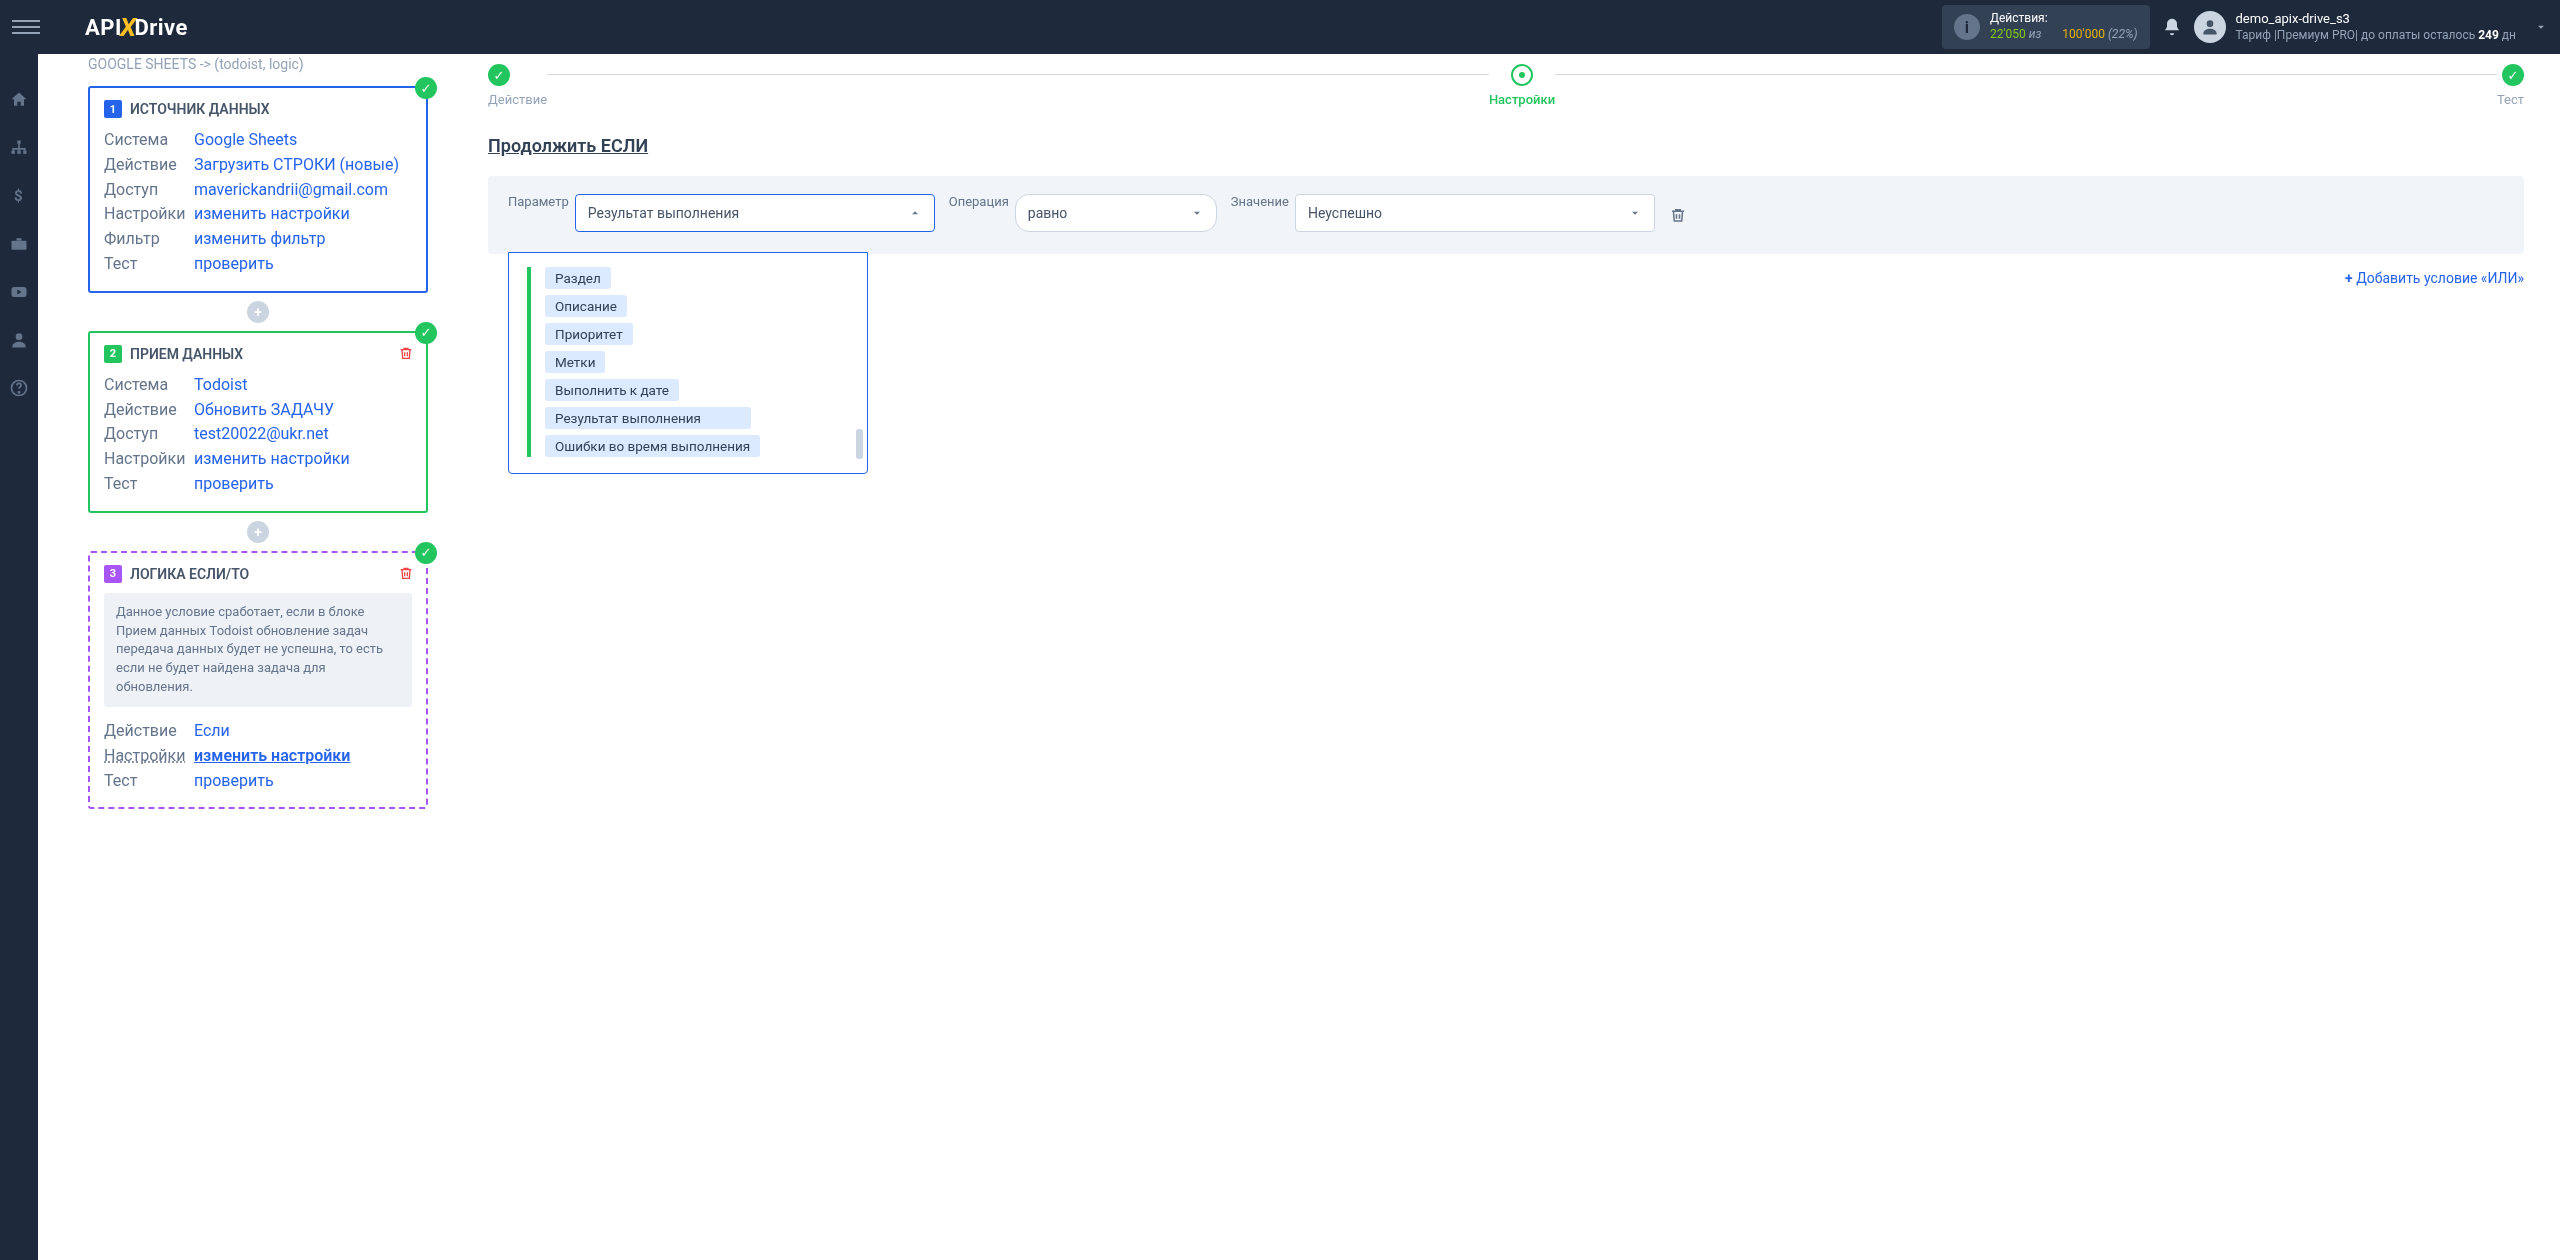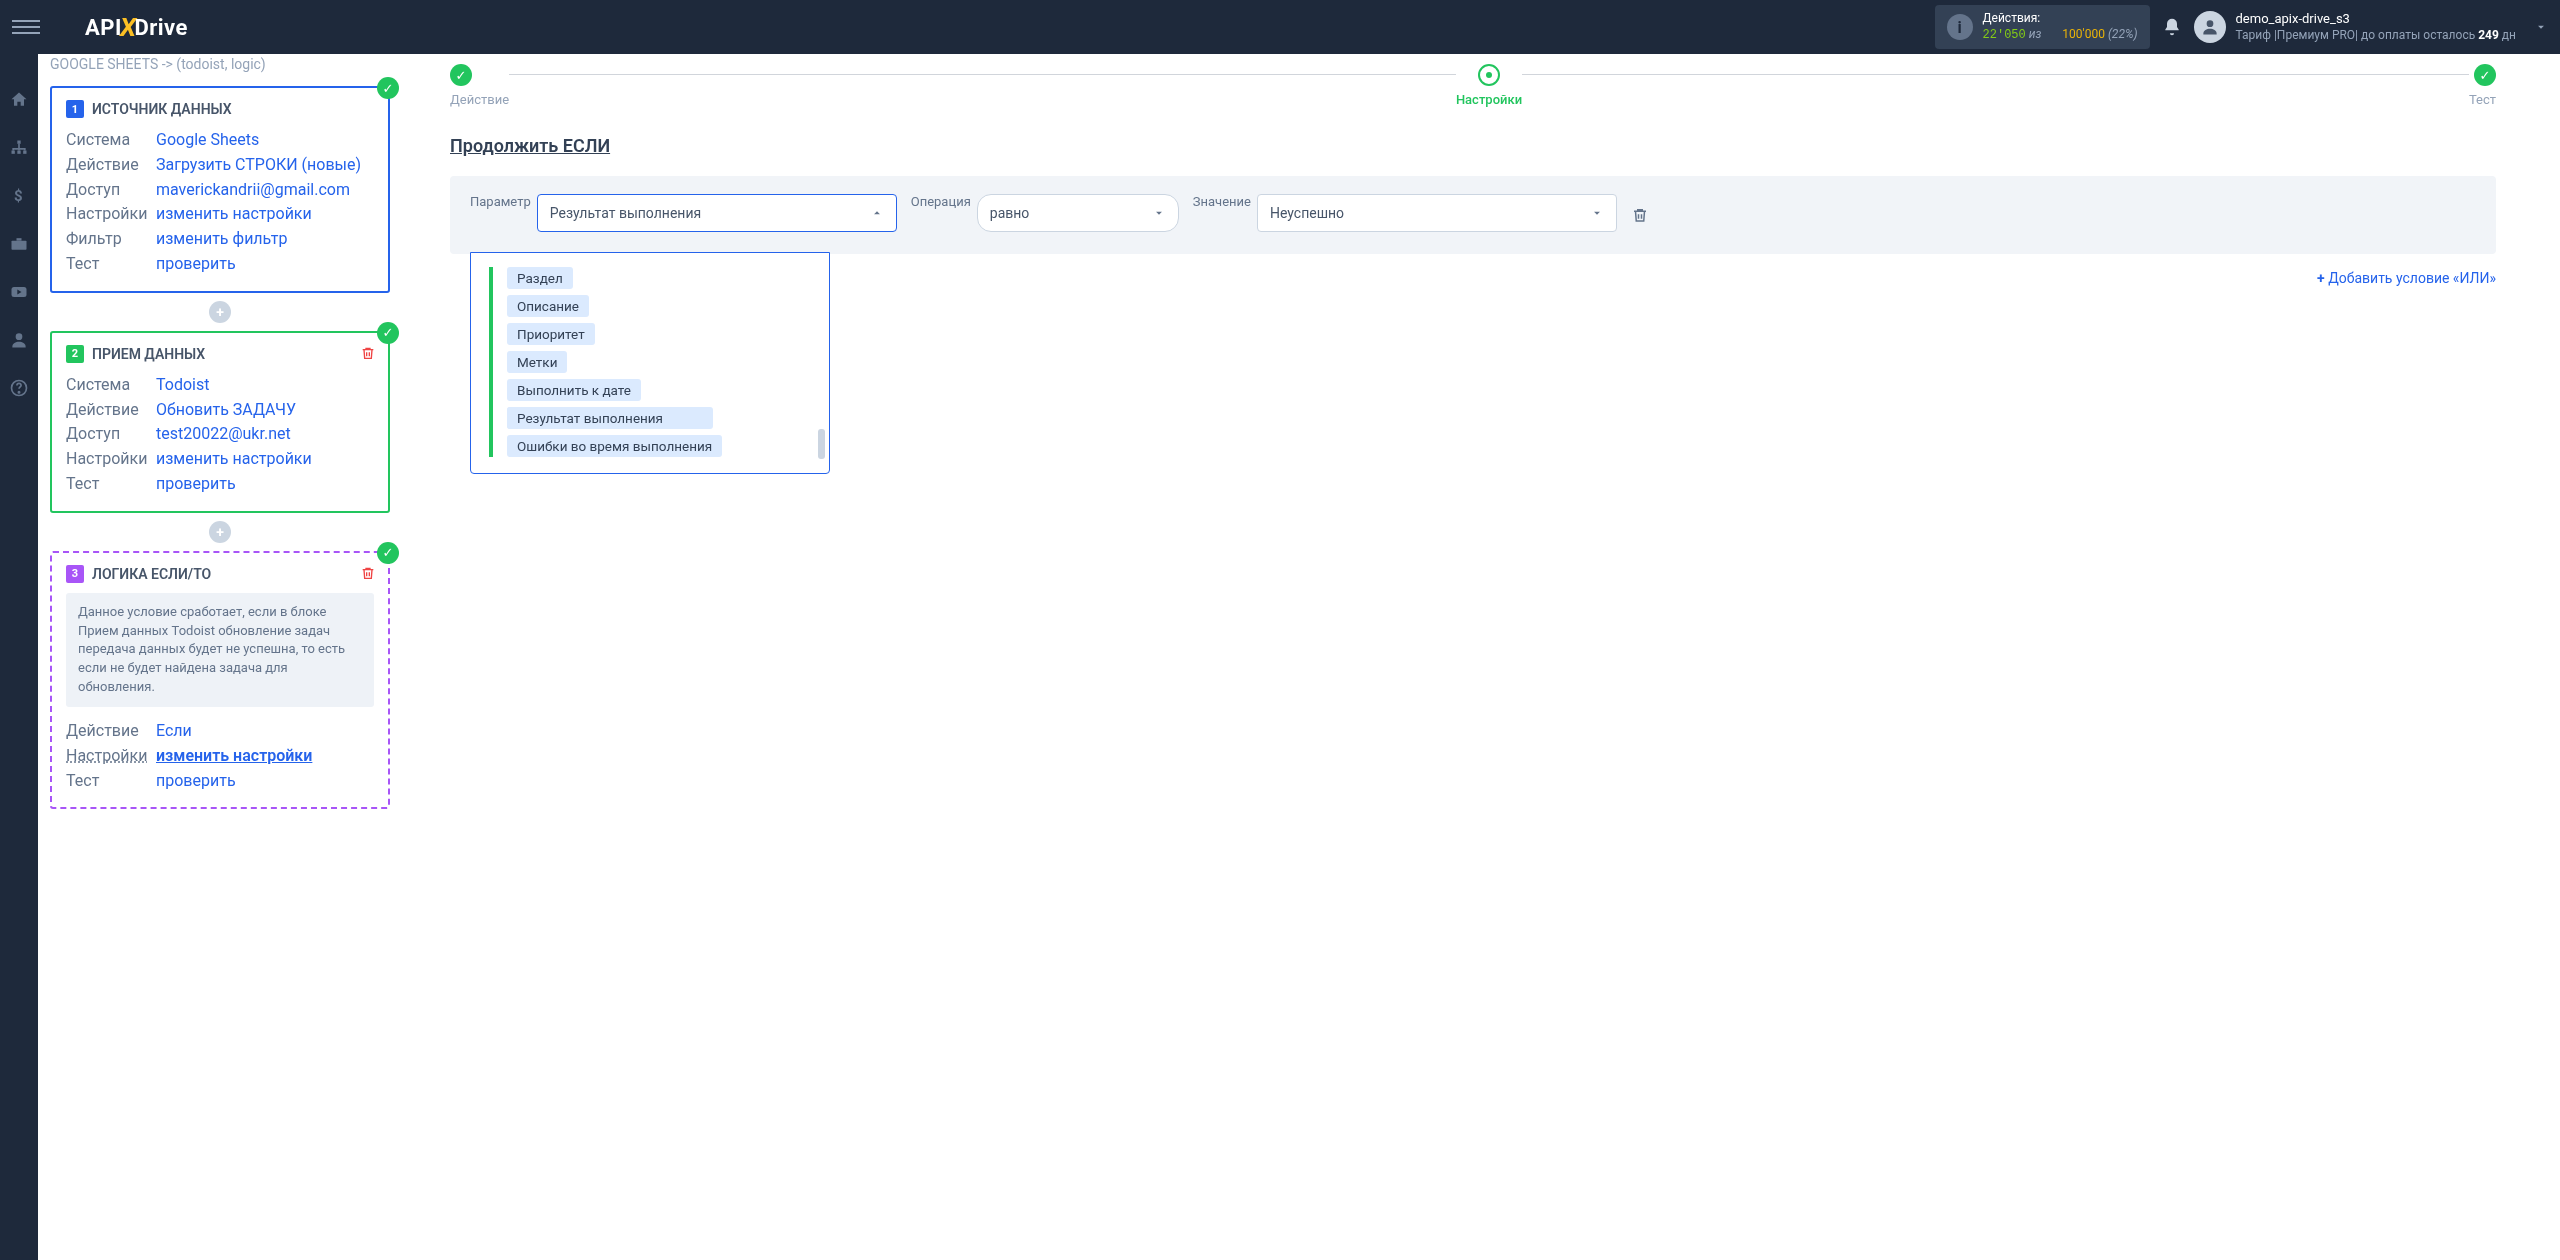--- a/index.html
+++ b/index.html
@@ -9,38 +9,38 @@
 .topbar { height: 54px; background: #1e293b; display: flex; align-items: center; padding: 0 12px; gap: 12px; color: #fff; }
 .hamburger { width: 28px; height: 28px; display: flex; flex-direction: column; justify-content: center; gap: 4px; cursor: pointer; }
 .hamburger span { height: 2px; background: #94a3b8; }
 .logo { display: flex; align-items: center; font-weight: 700; font-size: 22px; letter-spacing: .5px; margin-left: 33px; }
 .logo .api { color: #fff; }
 .logo .x { color: #fbbf24; font-style: italic; font-size: 26px; margin: 0 -2px; }
 .topbar-spacer { flex: 1; }
 .actions-box { background: #334155; border-radius: 4px; padding: 6px 12px; display: flex; align-items: center; gap: 10px; }
 .info-circle { width: 26px; height: 26px; border-radius: 50%; background: #64748b; color: #1e293b; display: flex; align-items: center; justify-content: center; font-weight: 700; font-size: 16px; }
 .actions-text { font-size: 12px; line-height: 1.3; }
-.actions-text .used { color: #84cc16; font-family: Liberation Mono, monospace; }
+.actions-text .used { color: #84cc16; }
 .actions-text .sep { color: #94a3b8; font-style: italic; }
 .actions-text .total { color: #eab308; margin-left: 18px; }
 .actions-text .pct { color: #94a3b8; font-style: italic; }
 .bell { width: 20px; height: 20px; color: #cbd5e1; }
 .user-block { display: flex; align-items: center; gap: 10px; }
 .avatar { width: 32px; height: 32px; border-radius: 50%; background: #cbd5e1; display: flex; align-items: center; justify-content: center; }
 .user-text { font-size: 13px; line-height: 1.3; }
 .user-text .sub { font-size: 12px; color: #94a3b8; }
 .user-text .sub b { color: #fff; }
 .chev { color: #94a3b8; margin-left: 8px; }
 
 
 .leftnav { position: fixed; top: 54px; left: 0; bottom: 0; width: 38px; background: #1e293b; display: flex; flex-direction: column; align-items: center; padding-top: 36px; gap: 28px; }
 .leftnav .nav-ic { width: 20px; height: 20px; color: #64748b; }
 
 
-.page { padding: 0 64px 40px 50px; display: flex; gap: 60px; }
+.page { margin-left: 38px; padding: 0 36px 40px 50px; display: flex; gap: 60px; }
 .col-left { width: 340px; flex-shrink: 0; }
 .col-right { flex: 1; }
 
 .breadcrumb { color: #94a3b8; font-size: 14px; padding: 2px 0 14px 0; white-space: nowrap; overflow: hidden; }
 
 
 .card { border: 2px solid; border-radius: 3px; padding: 12px 14px 14px 14px; position: relative; background: #fff; }
 .card-blue { border-color: #2563eb; }
 .card-green { border-color: #22c55e; }
 .card-purple { border: 2px dashed #a855f7; }

